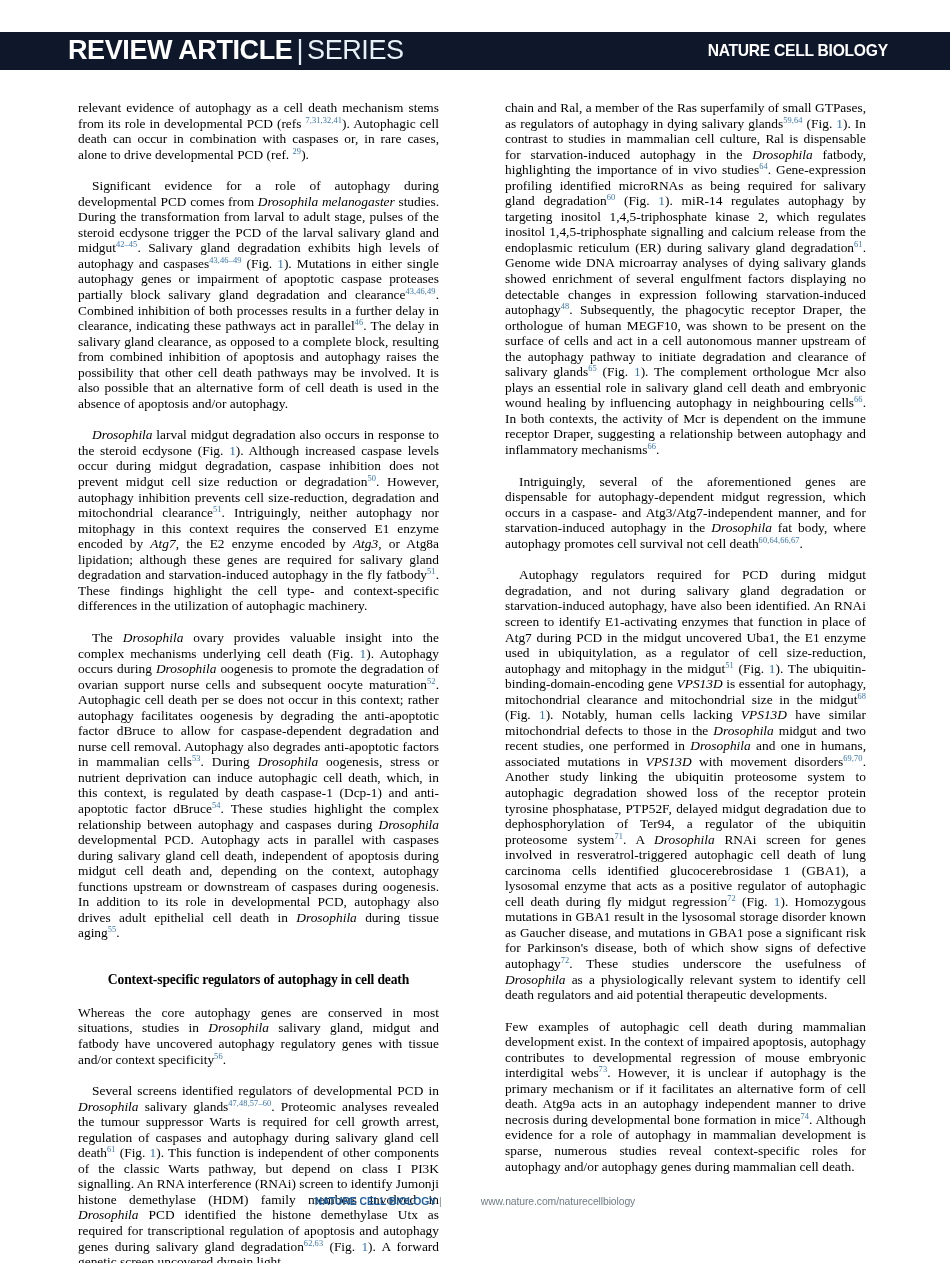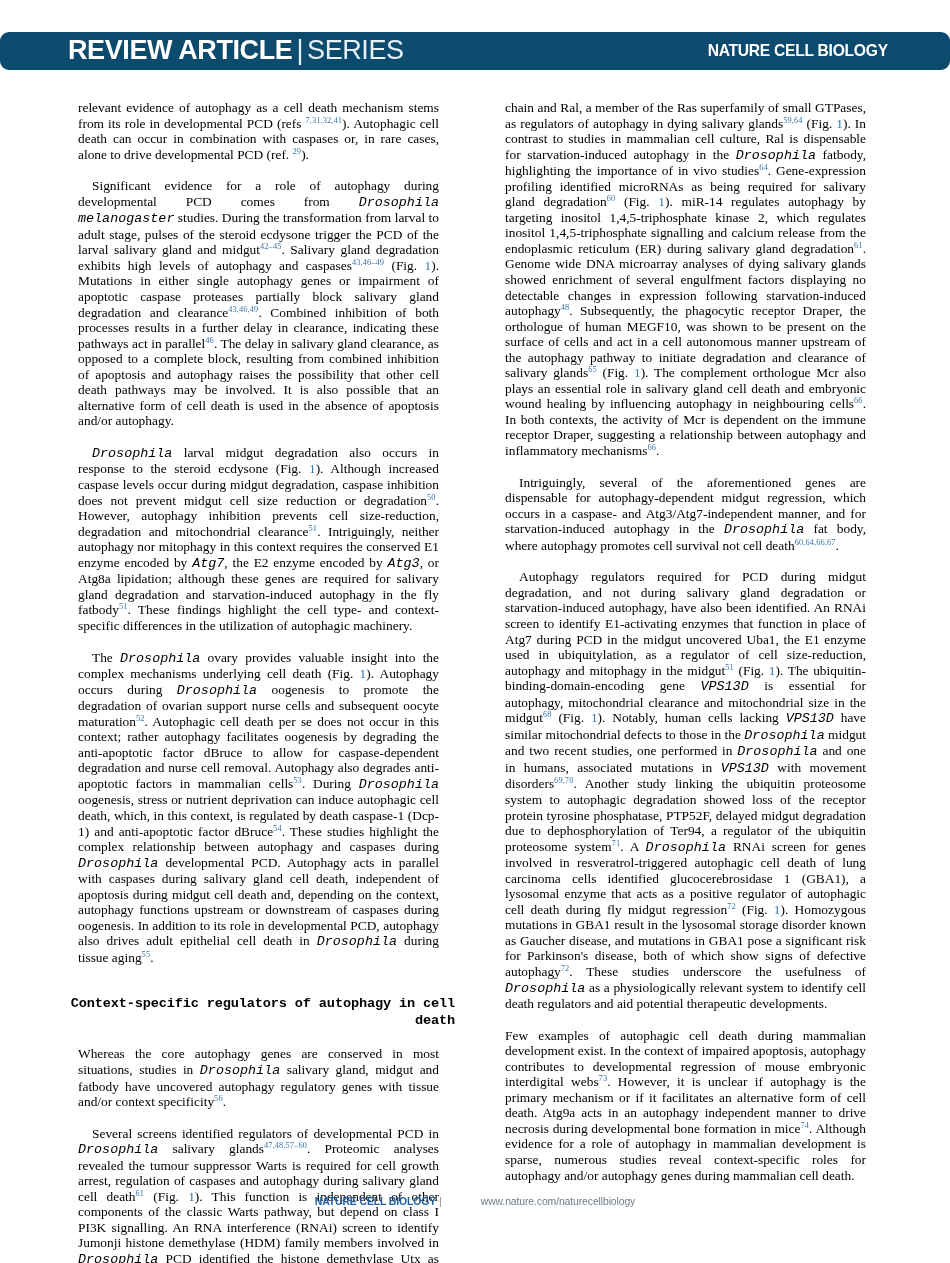--- a/index.html
+++ b/index.html
@@ -16,22 +16,21 @@
     overflow: hidden;
   }
 
   
   .header-band {
     position: absolute;
     left: 0;
     top: 32px;
     width: 950px;
     height: 38px;
-    background: #0c4a6e;
-    border-radius: 9px;
+    background: #0f172a;
   }
   .header-inner {
     position: relative;
     width: 950px;
     height: 38px;
   }
   .header-left {
     position: absolute;
     left: 68px;
     top: -1px;
@@ -88,39 +87,39 @@
   .col-left  { left: 62px; }
   .col-right { left: 489px; }
 
   p {
     margin: 16px;
     text-indent: 0;
   }
   p.ind { text-indent: 14px; }
 
   
-  .it { font-style: italic; font-family: Liberation Mono, monospace; }
+  .it { font-style: italic; }
   sup.ref {
     color: #3a76a8;
     font-size: 8.4px;
     vertical-align: super;
     line-height: 0;
     letter-spacing: 0.1px;
   }
   .figlink { color: #3a76a8; }
 
   
   h2.sect {
     margin: 0;
     padding: 14px 0 1px 0;
-    font-family: Liberation Mono, monospace;
+    font-family: Liberation Serif, serif;
     font-size: 13.6px;
     font-weight: bold;
     line-height: 17px;
-    text-align: right;
+    text-align: center;
     letter-spacing: -0.15px;
     color: #000000;
   }
 
   
   .footer {
     position: absolute;
     left: 0;
     top: 1196px;
     width: 950px;

